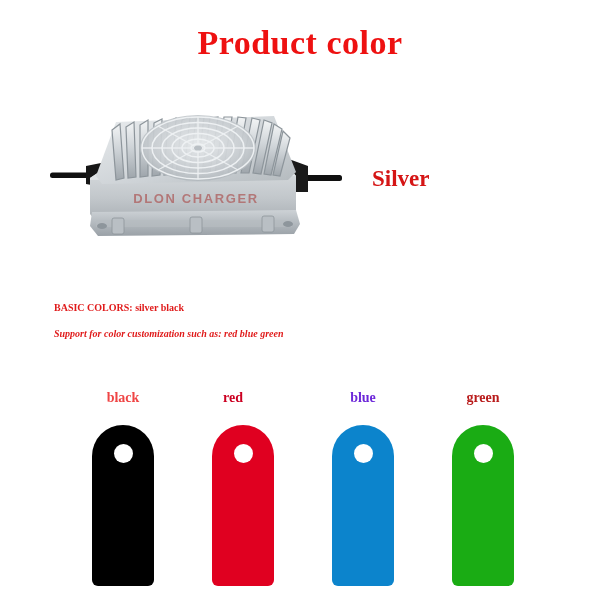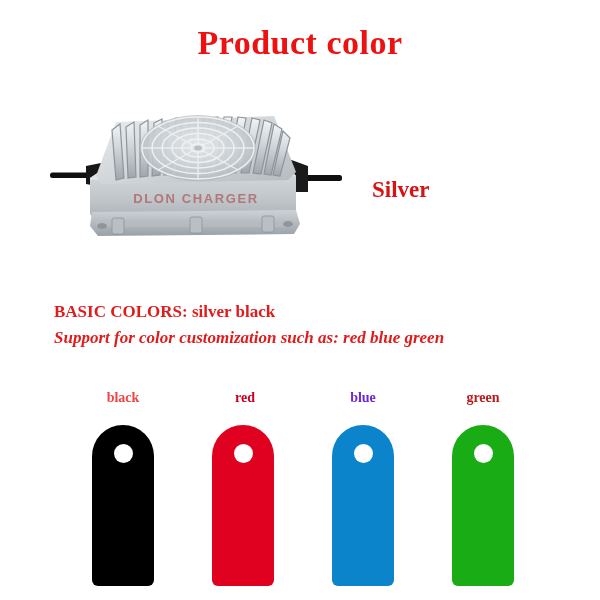--- a/index.html
+++ b/index.html
@@ -29,34 +29,34 @@
     font-weight: bold;
     font-size: 34px;
     letter-spacing: 0.5px;
     color: #ee1111;
   }
 
   
   .silver-label {
     position: absolute;
     left: 372px;
-    top: 177px;
+    top: 166px;
     font-family: "Liberation Serif", serif;
     font-weight: bold;
     font-size: 23px;
     color: #d51515;
   }
 
   
   .desc {
     position: absolute;
     left: 54px;
     font-family: "Liberation Serif", serif;
     font-weight: bold;
-    font-size: 17px;
+    font-size: 10px;
     color: #e01b1b;
     white-space: nowrap;
   }
   .desc.line1 { top: 302px; }
   .desc.line2 { top: 328px; font-style: italic; }
 
   
   .swatch-label {
     position: absolute;
     top: 390px;
@@ -206,21 +206,21 @@
       </g>
     </svg>
   </div>
 
   <div class="silver-label" style="color: rgb(213, 21, 21);">Silver</div>
 
   <div class="desc line1" style="color: rgb(224, 27, 27);">BASIC COLORS: silver black</div>
   <div class="desc line2" style="color: rgb(224, 27, 27);">Support for color customization such as: red blue green</div>
 
   <div class="swatch-label" style="color: #ef4444; left: 78px;">black</div>
-  <div class="swatch-label" style="color: rgb(204, 0, 34); left: 200px;">red</div>
+  <div class="swatch-label" style="color: rgb(204, 0, 34); left: 188px;">red</div>
   <div class="swatch-label" style="color: #6d28d9; left: 318px;">blue</div>
   <div class="swatch-label" style="color: #b91c1c; left: 438px;">green</div>
 
   <div class="swatch" style="background: rgb(0, 0, 0); left: 92px;">
     <div class="hole"></div>
   </div>
   <div class="swatch" style="background: rgb(224, 0, 32); left: 212px;">
     <div class="hole"></div>
   </div>
   <div class="swatch" style="background: rgb(12, 132, 204); left: 332px;">

